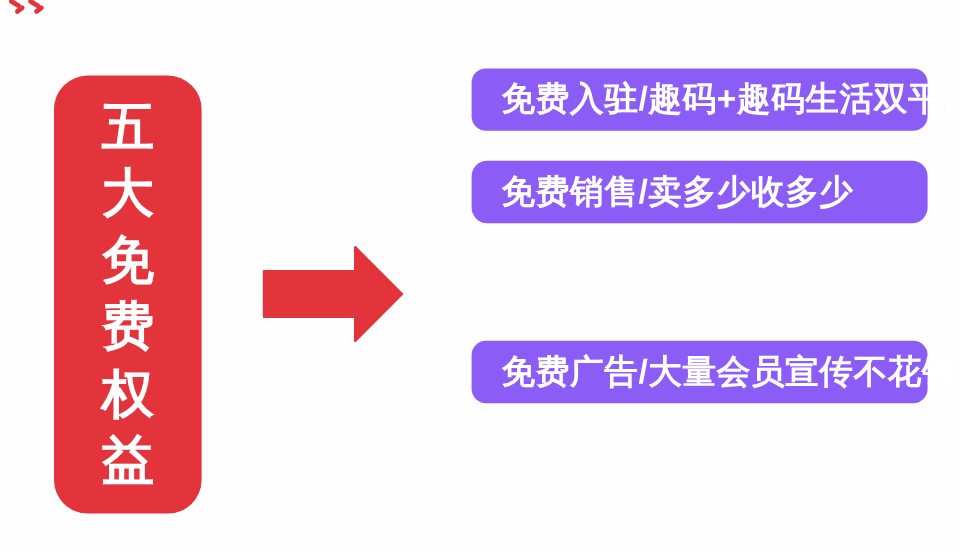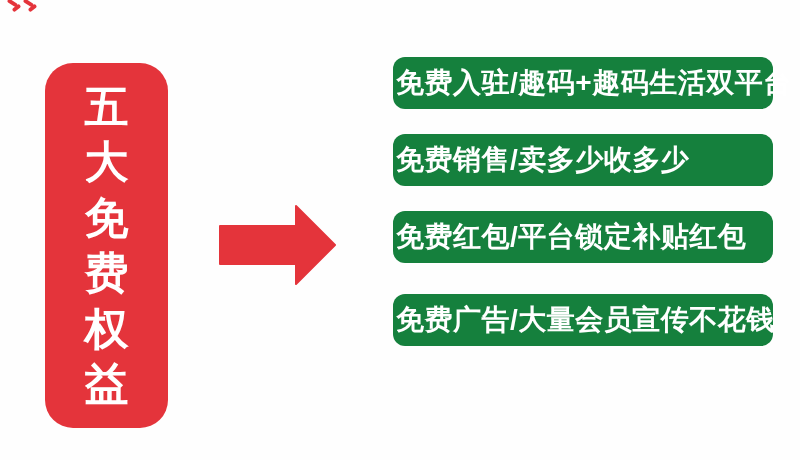--- a/index.html
+++ b/index.html
@@ -71,38 +71,38 @@
     height: 460px;
     pointer-events: none;
   }
 
   
   .benefit-box {
     position: absolute;
     left: 393px;
     width: 380px;
     height: 52px;
-    background: #15803d;
+    background: #8b5cf6;
     border-radius: 12px;
     display: flex;
     align-items: center;
     box-sizing: border-box;
-    padding-left: 3px;
+    padding-left: 25px;
   }
   .benefit-box .label {
     color: #ffffff;
     font-size: 28px;
     font-weight: bold;
     letter-spacing: 0.5px;
     white-space: nowrap;
   }
   .benefit-0 { top: 57px;  }
-  .benefit-1 { top: 134px; }
+  .benefit-1 { top: 134px; border-radius: 13px; }
   .benefit-2 { top: 211px; }
-  .benefit-3 { top: 294px; }
+  .benefit-3 { top: 284px; }
   .benefit-4 { top: 365px; }
 </style>
 </head>
 <body>
 
 <div class="stage">
 
   <div class="corner-marks">
     <i class="s1"></i>
       <i class="s2"></i>
@@ -122,20 +122,17 @@
   <svg class="arrow-wrap" viewBox="0 0 800 460" xmlns="http://www.w3.org/2000/svg">
     <polygon points="220,226 296,226 296,206 335,245 296,284 296,264 220,264" fill="#e4343b" stroke="#e4343b" stroke-width="2" stroke-linejoin="round"></polygon>
   </svg>
 
   <div class="benefit-box benefit-0">
     <span class="label">免费入驻/趣码+趣码生活双平台</span>
   </div>
   <div class="benefit-box benefit-1">
     <span class="label">免费销售/卖多少收多少</span>
   </div>
-  <div class="benefit-box benefit-2">
-    <span class="label">免费红包/平台锁定补贴红包</span>
-  </div>
   <div class="benefit-box benefit-3">
     <span class="label">免费广告/大量会员宣传不花钱</span>
   </div>
 
 </div>
 
 </body></html>

